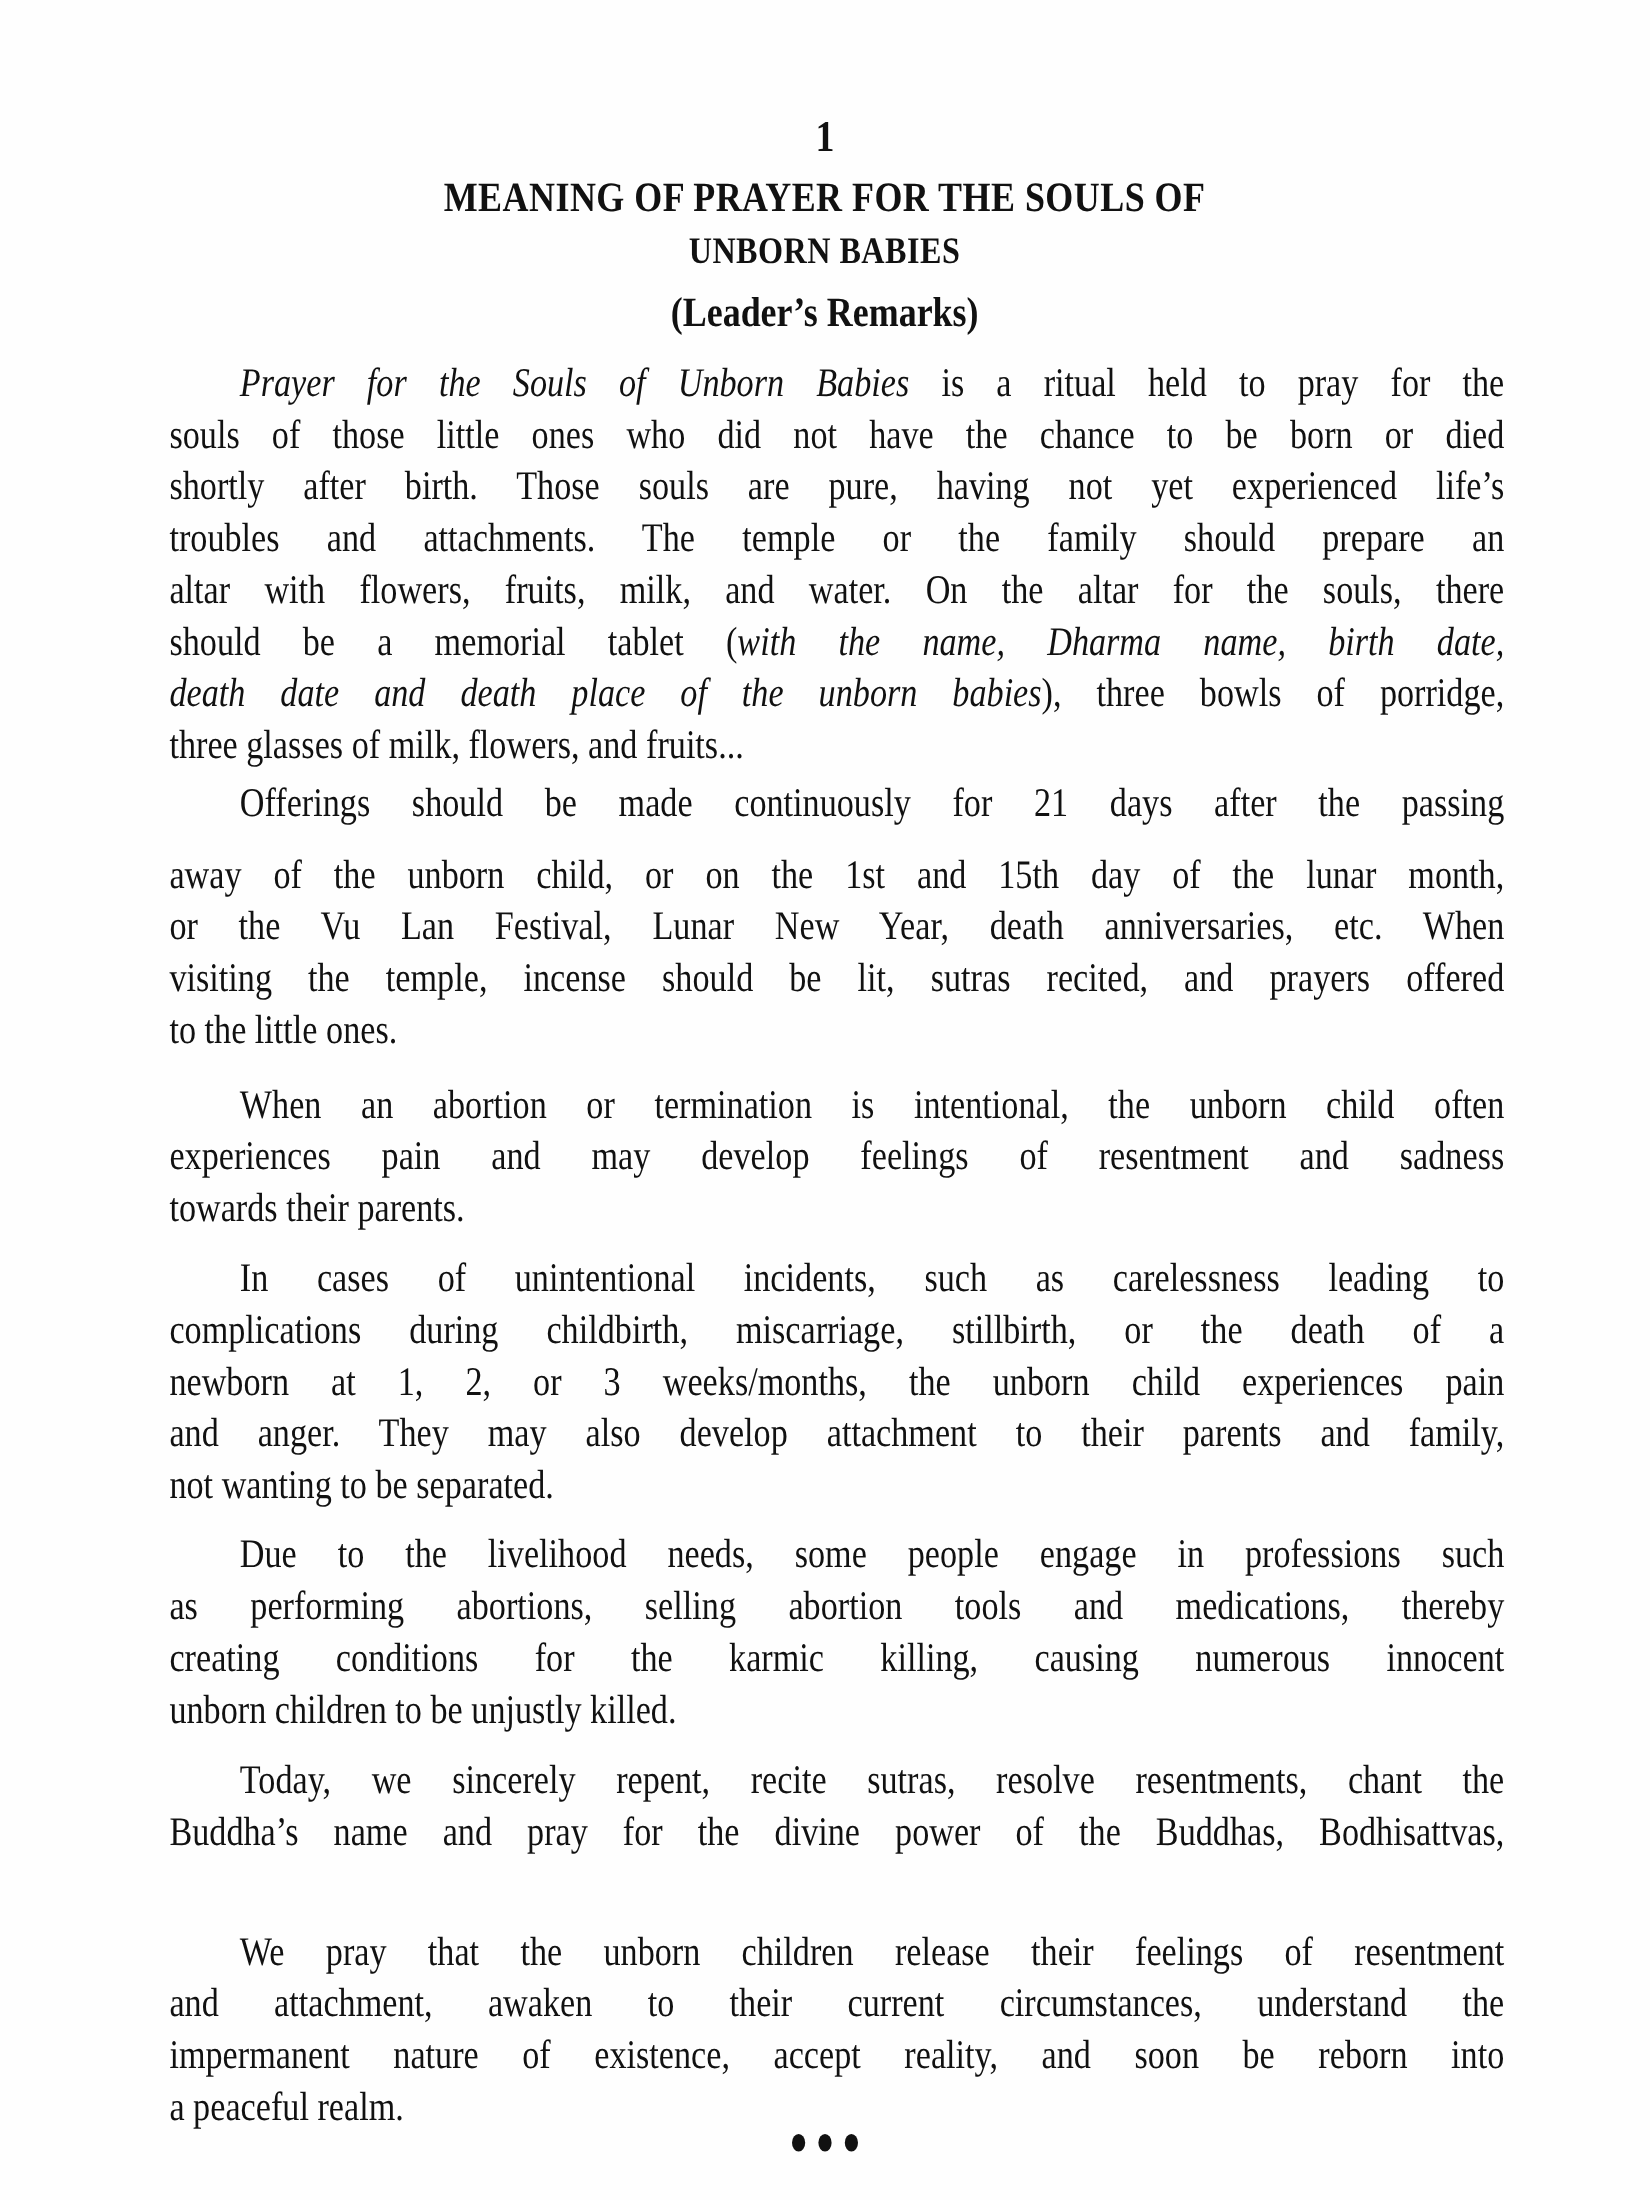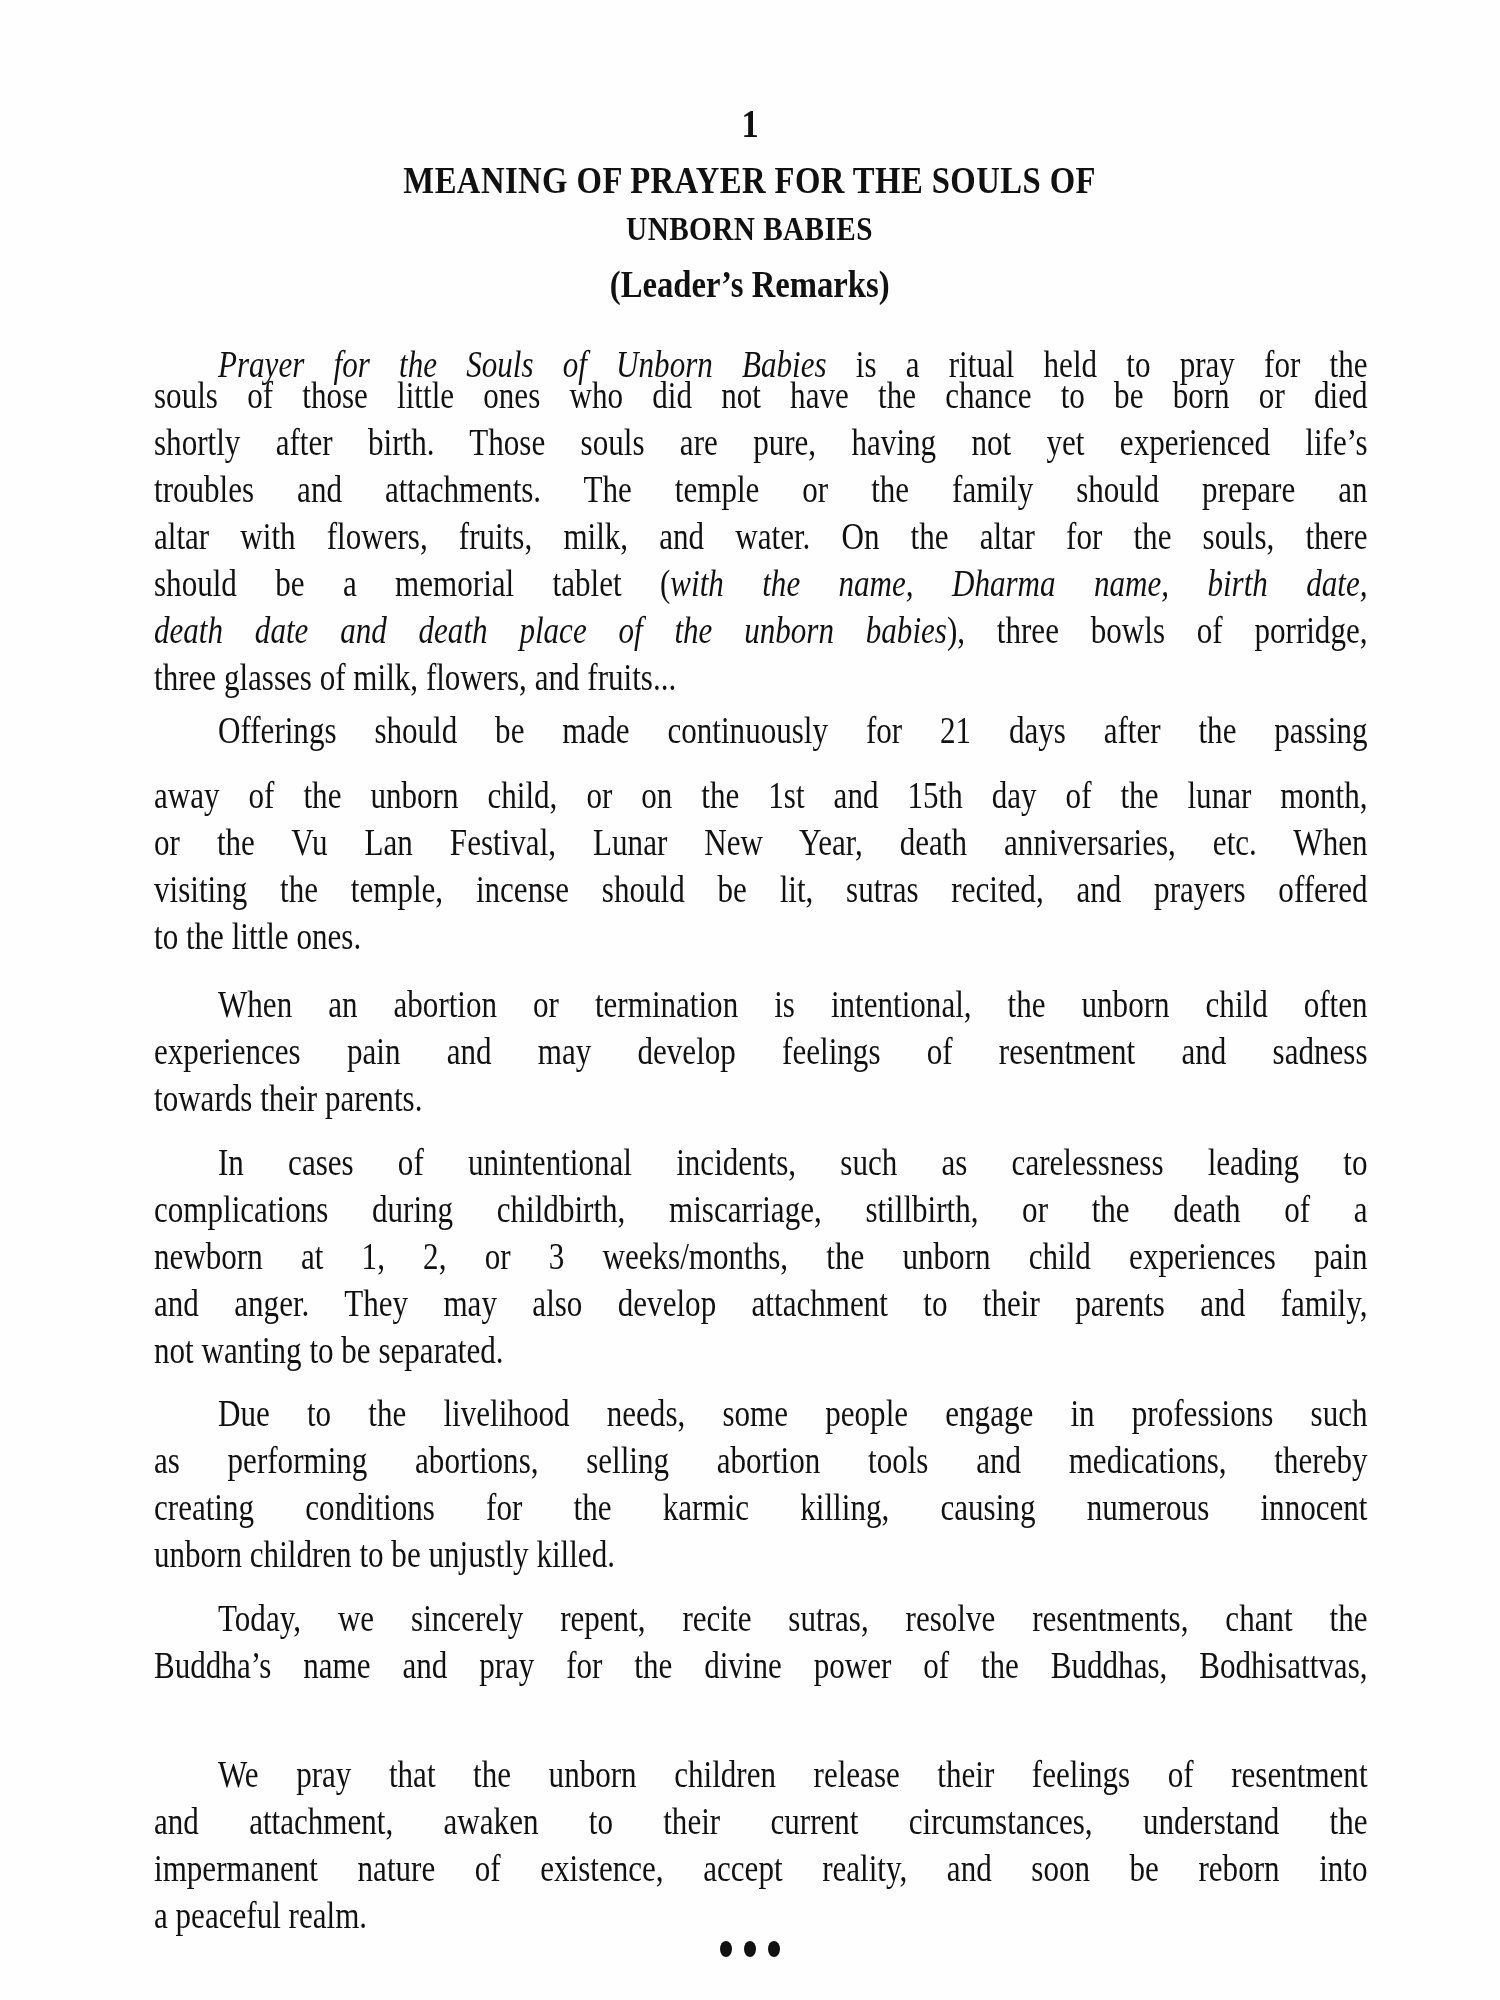--- a/index.html
+++ b/index.html
@@ -41,21 +41,21 @@
 </head>
 <body>
 
 <div class="page">
 
   <div class="heading chapter-num"><span>1</span></div>
   <div class="heading title-1"><span>MEANING OF PRAYER FOR THE SOULS OF</span></div>
   <div class="heading title-2"><span>UNBORN BABIES</span></div>
   <div class="heading subtitle"><span>(Leader’s Remarks)</span></div>
 
-  <div class="line indent" style="top:342px"><span class="inner"><i>Prayer for the Souls of Unborn Babies</i><span> is a ritual held to pray for the</span></span></div>
+  <div class="line indent" style="top:326px"><span class="inner"><i>Prayer for the Souls of Unborn Babies</i><span> is a ritual held to pray for the</span></span></div>
   <div class="line" style="top:373px"><span class="inner">souls of those little ones who did not have the chance to be born or died</span></div>
   <div class="line" style="top:420px"><span class="inner">shortly after birth. Those souls are pure, having not yet experienced life’s</span></div>
   <div class="line" style="top:467px"><span class="inner">troubles and attachments. The temple or the family should prepare an</span></div>
   <div class="line" style="top:514px"><span class="inner">altar with flowers, fruits, milk, and water. On the altar for the souls, there</span></div>
   <div class="line" style="top:561px"><span class="inner"><span>should be a memorial tablet (</span><i>with the name, Dharma name, birth date,</i></span></div>
   <div class="line" style="top:608px"><span class="inner"><i>death date and death place of the unborn babies</i><span>), three bowls of porridge,</span></span></div>
   <div class="line last" style="top:655px"><span class="inner">three glasses of milk, flowers, and fruits...</span></div>
 
   <div class="line indent" style="top:708px"><span class="inner">Offerings should be made continuously for 21 days after the passing</span></div>
   <div class="line" style="top:773px"><span class="inner">away of the unborn child, or on the 1st and 15th day of the lunar month,</span></div>

